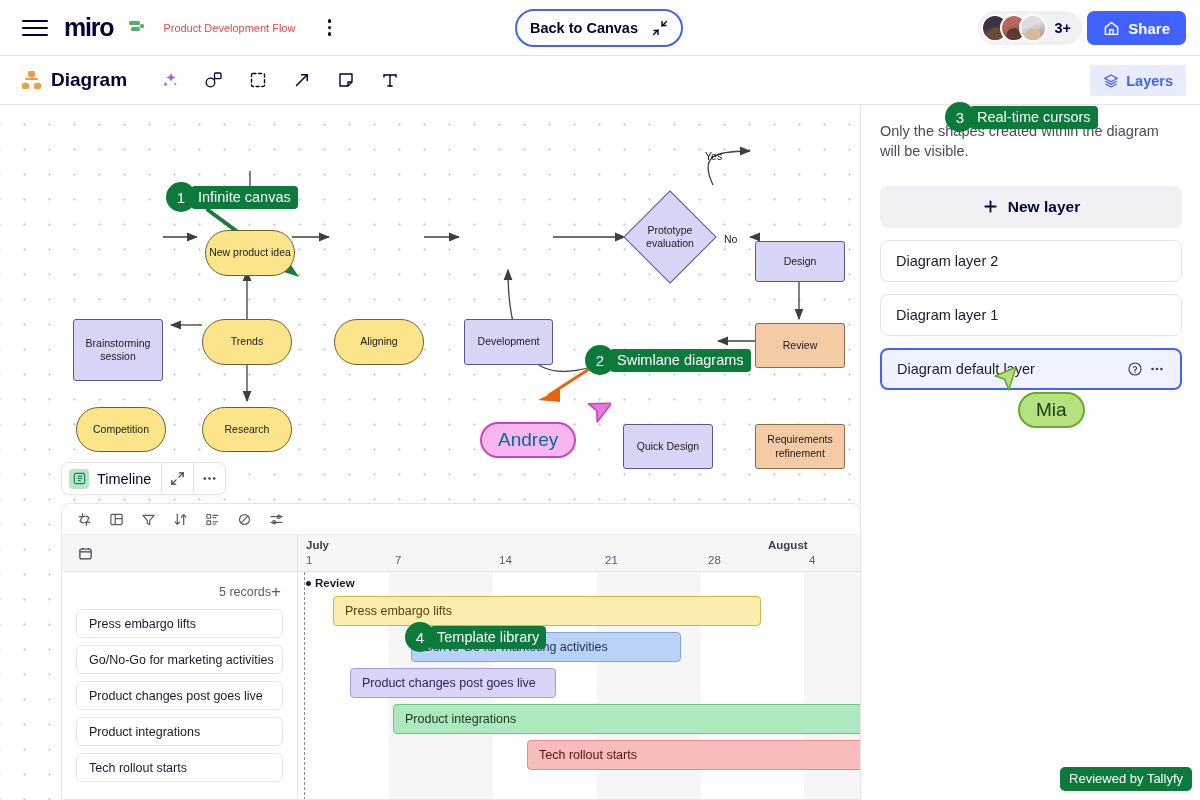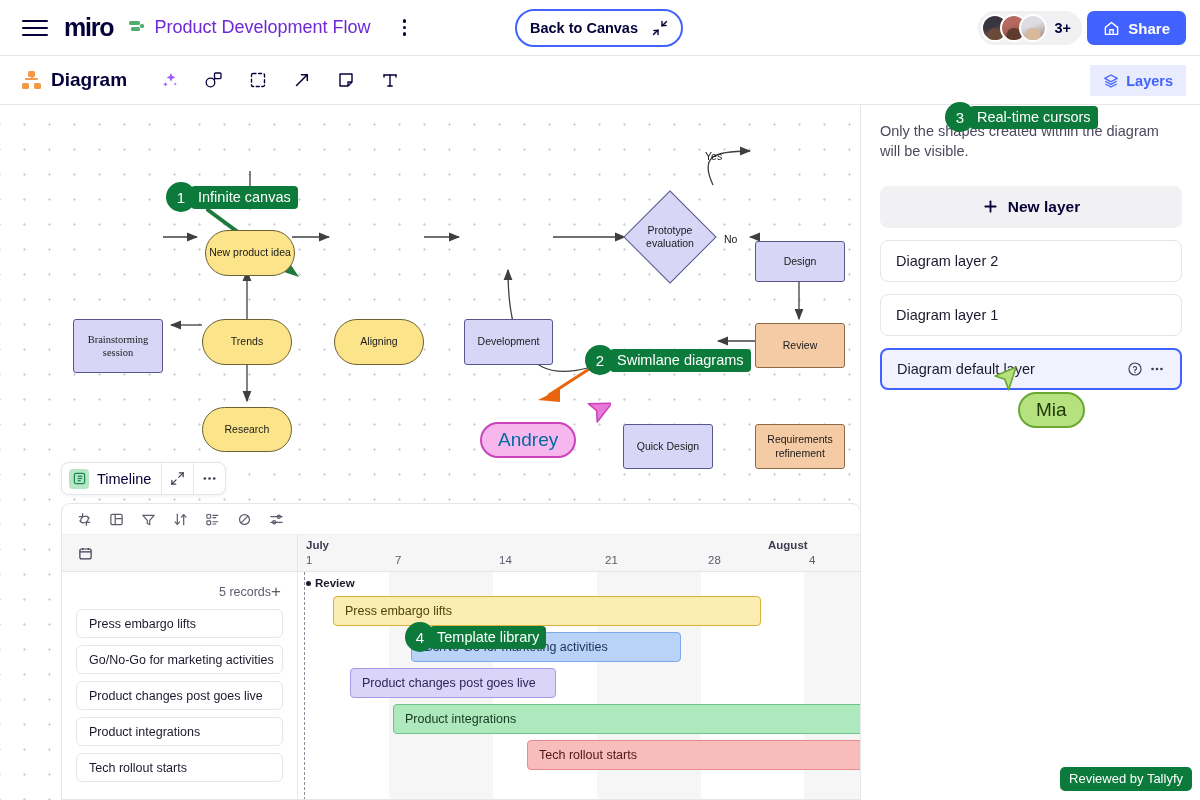--- a/index.html
+++ b/index.html
@@ -19,21 +19,21 @@
   .hamburger { width: 26px; height: 26px; display: flex; flex-direction: column;
     justify-content: center; gap: 5px; margin-left: 8px; cursor: pointer; }
   .hamburger i { display: block; height: 2px; background: #050038; border-radius: 2px; }
   .miro-logo { font-size: 25px; font-weight: 700; color: #050038; letter-spacing: -1.2px;
     margin-left: 16px; }
   .doc-icon { margin-left: 16px; width: 16px; height: 16px; position: relative; }
   .doc-icon i { position: absolute; background: #4fb06d; border-radius: 1.5px; display: block; }
   .doc-icon i.a { left: 0; top: 1px; width: 11px; height: 4px; }
   .doc-icon i.b { left: 2px; top: 7px; width: 9px; height: 4px; }
   .doc-icon i.c { left: 11px; top: 4px; width: 4px; height: 4px; }
-  .doc-title { margin-left: 9px; font-size: 18px; color: #6d28d9; }
+  .doc-title { margin-left: 18px; font-size: 11px; color: #ef4444; }
   .kebab { margin-left: 24px; width: 20px; display: flex; flex-direction: column;
     align-items: center; gap: 3px; cursor: pointer; }
   .kebab i { width: 3.5px; height: 3.5px; border-radius: 50%; background: #050038; display: block; }
   .back-canvas {
     position: absolute; left: 515px; top: 9px; width: 168px; height: 38px;
     border: 2px solid #4262ff; border-radius: 20px; background: #fff;
     display: flex; align-items: center; justify-content: center; gap: 14px;
     font-size: 14.5px; font-weight: 700; color: #050038; cursor: pointer;
   }
   .collapse-ico { width: 16px; height: 16px; }
@@ -347,31 +347,34 @@
 
       <g stroke="#e8650d" stroke-width="3" fill="none" stroke-linecap="round">
         <path d="M617,246 L549,290"></path>
       </g>
       <path d="M538,295 L560,284 L560,297 Z" fill="#e8650d"></path>
     </svg>
 
     <div class="node n-yellow" style="left:205px;top:125px;width:90px;height:46px;">
         <span>New product idea</span>
       </div>
-    <div class="node n-purple" style="left:73px;top:214px;width:90px;height:54px;font-family:Liberation Serif, serif;">
+    <div class="node n-purple" style="left:73px;top:214px;width:90px;height:62px;">
         <span>Brainstorming session</span>
       </div>
     <div class="node n-yellow" style="left:202px;top:214px;width:90px;height:46px;">
         <span>Trends</span>
       </div>
     <div class="node n-yellow" style="left:334px;top:214px;width:90px;height:46px;">
         <span>Aligning</span>
       </div>
     <div class="node n-purple" style="left:464px;top:214px;width:89px;height:46px;">
         <span>Development</span>
+      </div>
+    <div class="node n-yellow" style="left:76px;top:302px;width:90px;height:45px;">
+        <span>Competition</span>
       </div>
     <div class="node n-yellow" style="left:202px;top:302px;width:90px;height:45px;">
         <span>Research</span>
       </div>
     <div class="node n-yellow" style="left:202px;top:405px;width:90px;height:45px;">
         <span>User</span>
       </div>
     <div class="node n-purple" style="left:755px;top:136px;width:90px;height:41px;">
         <span>Design</span>
       </div>

